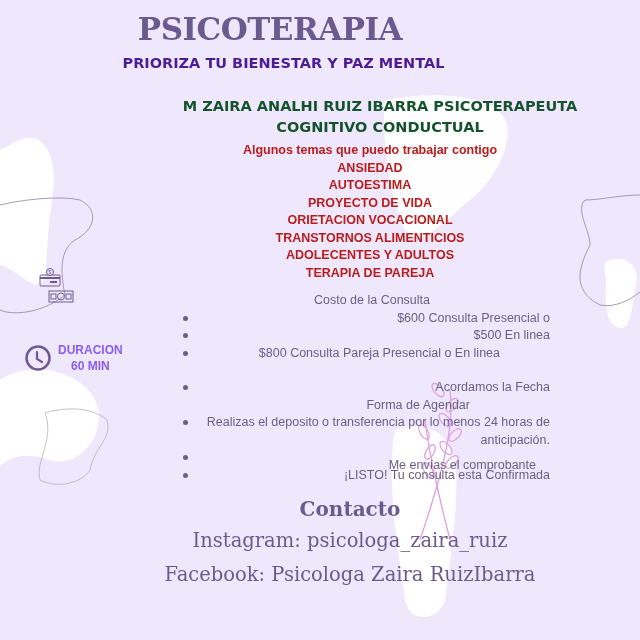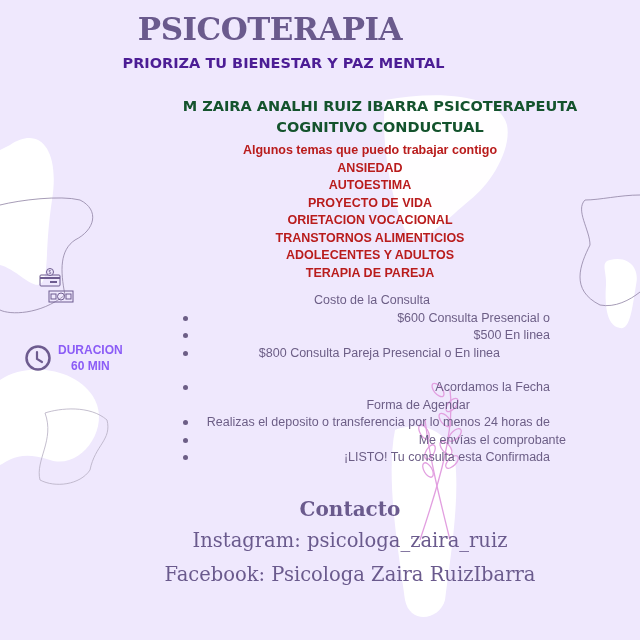--- a/index.html
+++ b/index.html
@@ -112,22 +112,25 @@
       <div class="txt" style="left:200px;width:350px;">Acordamos la Fecha</div>
     </div>
   <div class="row">
       <div class="txt" style="left:280px;width:190px;">Forma de Agendar</div>
     </div>
   <div class="row">
       <span class="bullet"></span>
       <div class="txt" style="left:200px;width:350px;">Realizas el deposito o transferencia por lo menos 24 horas de</div>
     </div>
   <div class="row">
+      <div class="txt" style="left:200px;width:350px;">anticipación.</div>
+    </div>
+  <div class="row">
       <span class="bullet"></span>
-      <div class="txt" style="left:216px;width:350px;">Me envías el comprobante</div>
+      <div class="txt" style="left:186px;width:350px;margin-top:8px;">Me envías el comprobante</div>
     </div>
   <div class="row">
       <span class="bullet"></span>
       <div class="txt" style="left:200px;width:350px;">¡LISTO! Tu consulta esta Confirmada</div>
     </div>
 </div>
 
 <div class="abs dur">
   <svg width="28" height="28" viewBox="0 0 28 28">
     <circle cx="14" cy="14" r="11.5" fill="none" stroke="#6d5b8f" stroke-width="2.5"></circle>

